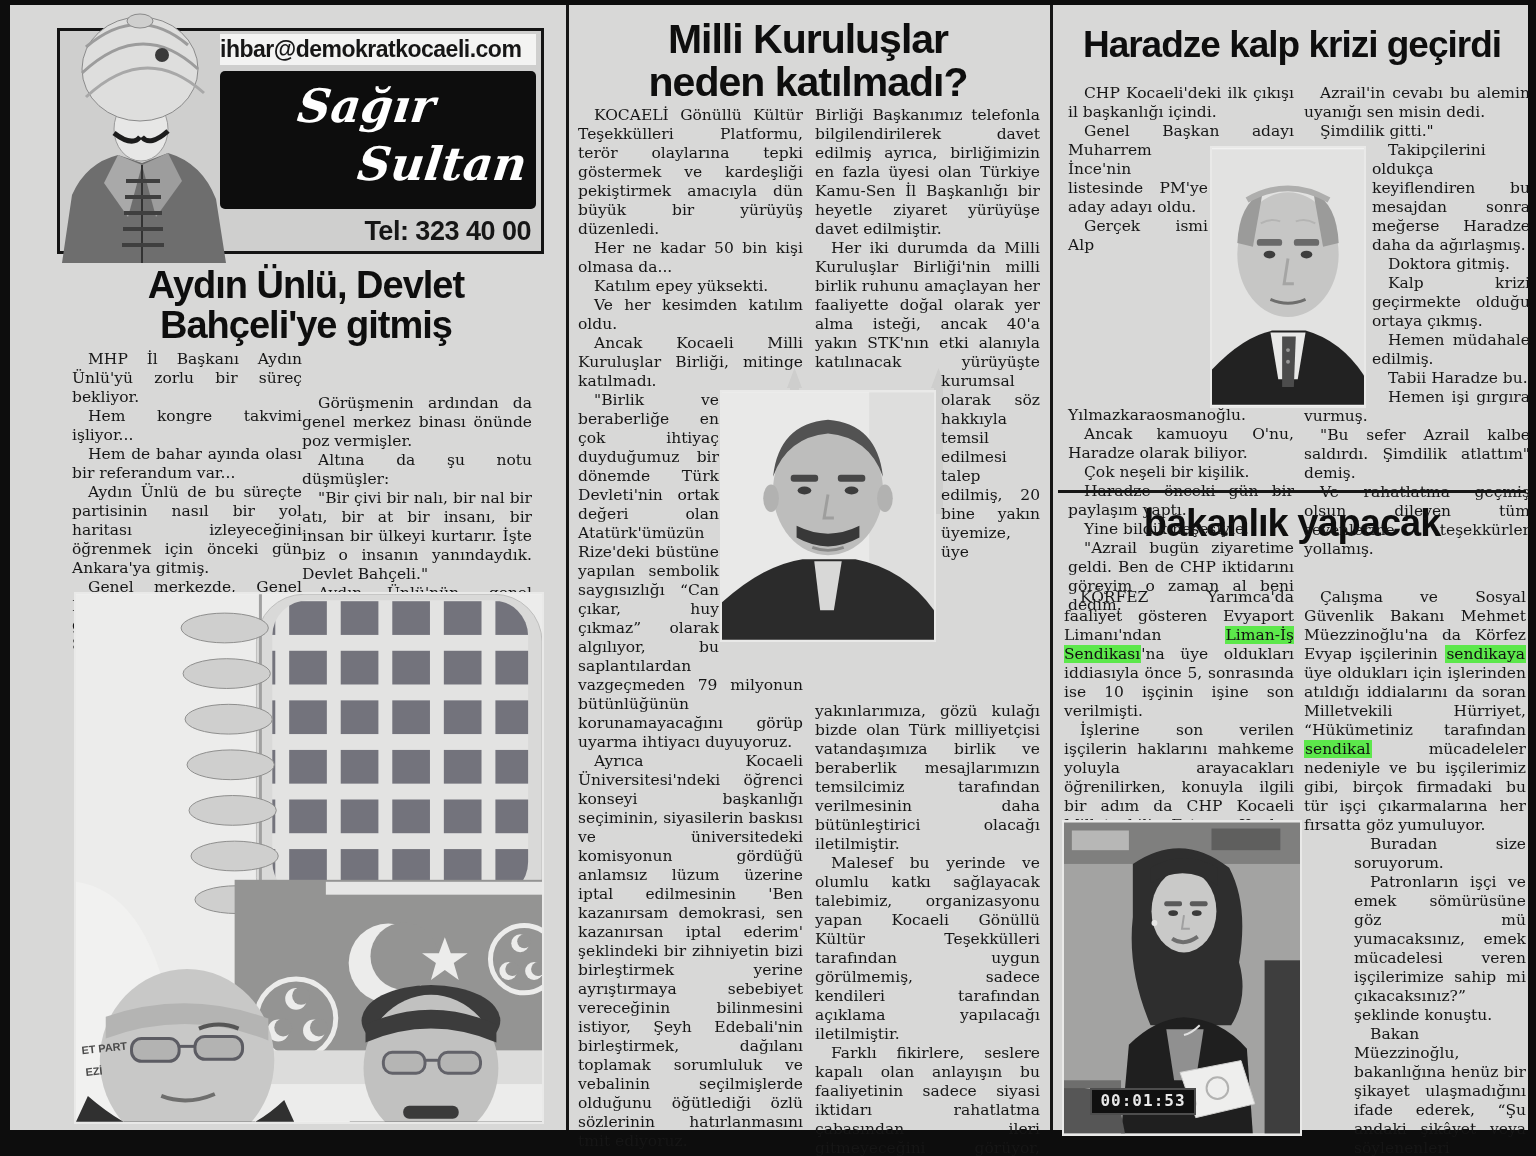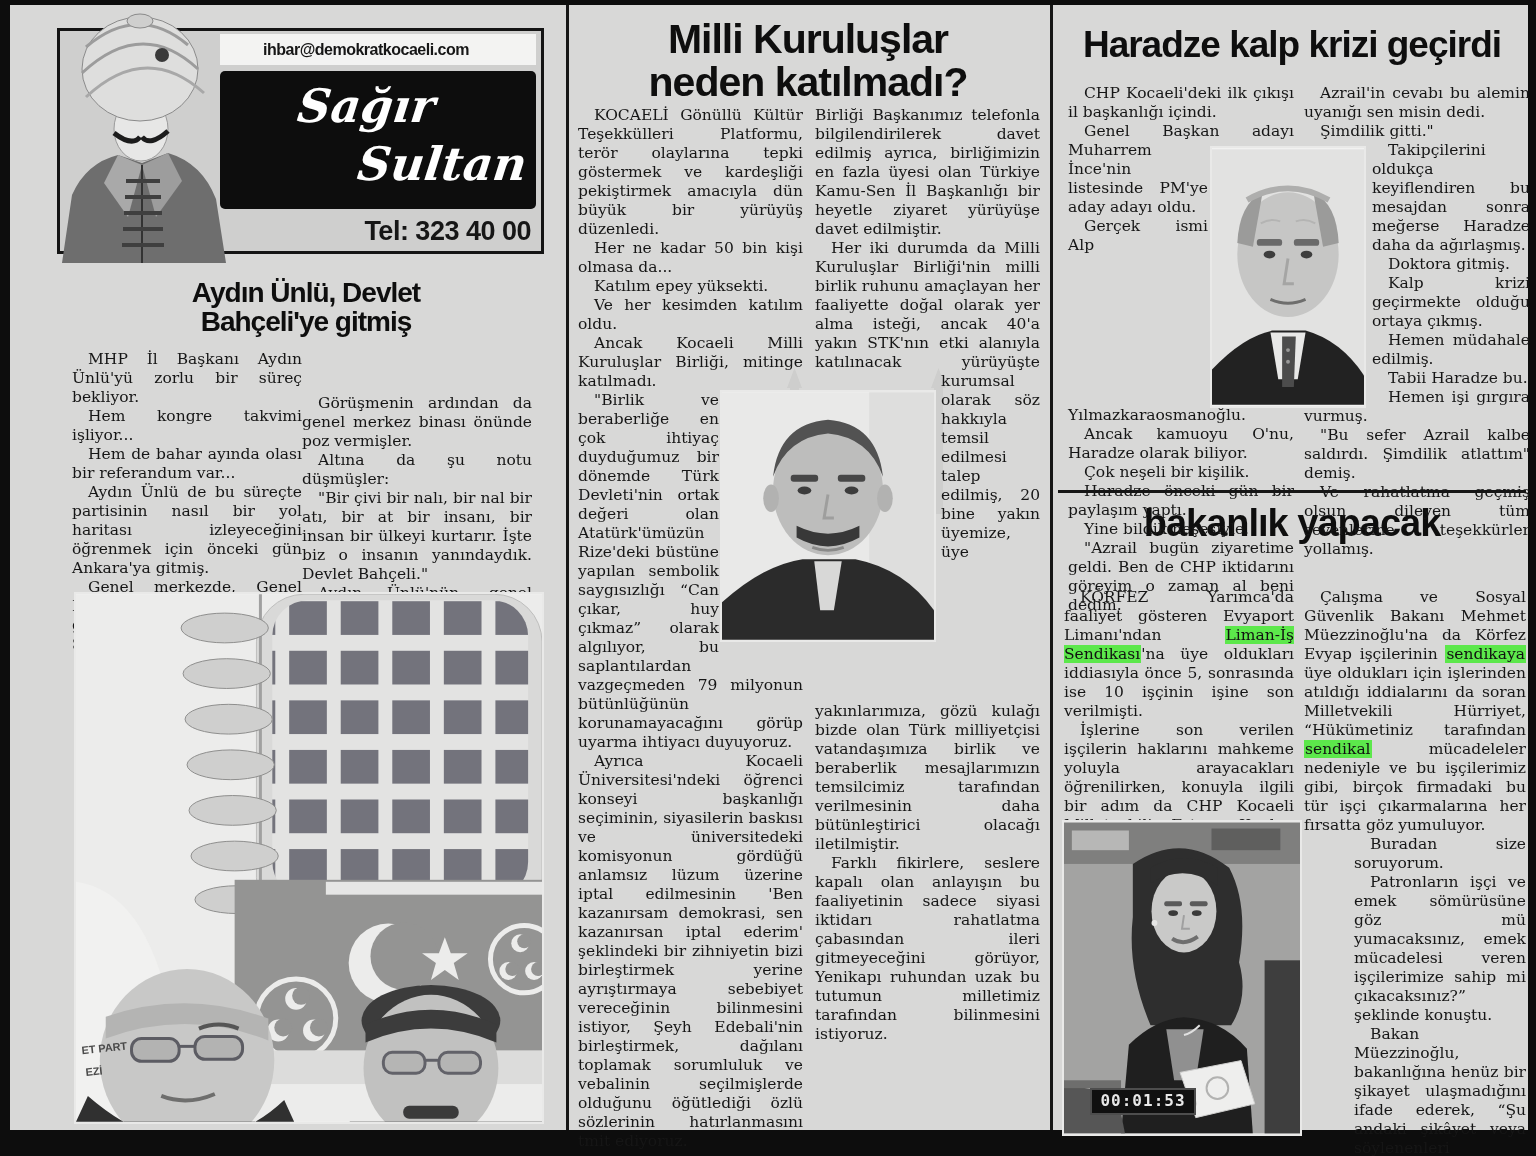--- a/index.html
+++ b/index.html
@@ -18,21 +18,21 @@
   .spr{float:right;clear:right;}
   .sl0{float:left;width:0;}
   .spl{float:left;clear:left;}
   mark{background:#5ce84b;color:#111;padding:0 1px;}
   .photo{position:absolute;z-index:2;background:#f2f2f1;border:2px solid #e9e9e8;box-sizing:border-box;}
   .photo svg{display:block;width:100%;height:100%;}
   
   #masthead{position:absolute;left:57px;top:28px;width:487px;height:226px;border:3px solid #141414;
             background:#cfcfce;box-sizing:border-box;}
   #mh-email{position:absolute;left:160px;top:3px;right:5px;height:31px;background:#f3f3f2;
-            font-family:"Liberation Sans",sans-serif;font-weight:700;font-size:16px;line-height:31px;
+            font-family:"Liberation Sans",sans-serif;font-weight:700;font-size:23px;line-height:31px;
             text-align:center;padding-right:24px;letter-spacing:-0.5px;}
   #mh-panel{position:absolute;left:160px;top:40px;right:5px;bottom:42px;background:#0d0d0d;border-radius:5px;}
   .script-line{color:#ffffff;font-family:"DejaVu Serif",serif;font-style:italic;font-weight:700;
                font-size:46px;line-height:58px;transform:skewX(-7deg);}
   #mh-tel{position:absolute;right:10px;bottom:4px;font-family:"Liberation Sans",sans-serif;
           font-weight:700;font-size:27px;letter-spacing:-0.5px;}
   #sultan{position:absolute;left:-4px;top:-20px;width:172px;height:252px;overflow:visible;}
   #timer{position:absolute;left:1090px;top:1088px;width:106px;height:27px;background:#101010;
          border:2px solid #4d4d4d;box-sizing:border-box;z-index:3;color:#e8e8e8;
          font-family:"DejaVu Sans Mono",monospace;font-weight:700;font-size:16px;line-height:22px;
@@ -76,21 +76,21 @@
       <path d="M30,36 Q82,-8 132,34" stroke="#9c9c9c" fill="none" stroke-width="3"></path>
       <path d="M26,62 Q86,6 142,58" stroke="#9c9c9c" fill="none" stroke-width="3"></path>
       <path d="M30,86 Q90,30 148,82" stroke="#a8a8a8" fill="none" stroke-width="3"></path>
       <ellipse cx="84" cy="10" rx="13" ry="7" fill="#cfcfce" stroke="#8a8a8a"></ellipse>
       <circle cx="106" cy="44" r="7" fill="#3a3a3a"></circle>
       <path d="M58,122 Q76,136 84,126" stroke="#1c1c1c" stroke-width="5" fill="none"></path>
       <path d="M112,120 Q94,136 86,126" stroke="#1c1c1c" stroke-width="5" fill="none"></path>
     </svg>
   </div>
 
-  <div class="headline" style="left:68px;top:278px;width:476px;font-size:28px;">
+  <div class="headline" style="left:68px;top:266px;width:476px;font-size:38px;">
     <div>Aydın Ünlü, Devlet</div>
     <div>Bahçeli'ye gitmiş</div>
   </div>
   <div class="cols" style="left:72px;top:350px;width:472px;">
     <div class="col" style="width:230px;margin-right:0;">
       <p>MHP İl Başkanı Aydın Ünlü'yü zorlu bir süreç bekliyor.</p>
       <p>Hem kongre takvimi işliyor...</p>
       <p>Hem de bahar ayında olası bir referandum var...</p>
       <p>Aydın Ünlü de bu süreçte partisinin nasıl bir yol haritası izleyeceğini öğrenmek için önceki gün Ankara'ya gitmiş.</p>
       <p>Genel merkezde, Genel Başkan Devlet Bahçeli ile görüşmüş. Yanında da İl Sekreteri İzzet Erdem.</p>
@@ -205,20 +205,21 @@
       <p>Ancak Kocaeli Milli Kuruluşlar Birliği, mitinge katılmadı.</p>
       <p>"Birlik ve beraberliğe en çok ihtiyaç duyduğumuz bir dönemde Türk Devleti'nin ortak değeri olan Atatürk'ümüzün Rize'deki büstüne yapılan sembolik saygısızlığı “Can çıkar, huy çıkmaz” olarak algılıyor, bu saplantılardan vazgeçmeden 79 milyonun bütünlüğünün korunamayacağını görüp uyarma ihtiyacı duyuyoruz.</p>
       <p>Ayrıca Kocaeli Üniversitesi'ndeki öğrenci konseyi başkanlığı seçiminin, siyasilerin baskısı ve üniversitedeki komisyonun gördüğü anlamsız lüzum üzerine iptal edilmesinin 'Ben kazanırsam demokrasi, sen kazanırsan iptal ederim' şeklindeki bir zihniyetin bizi birleştirmek yerine ayrıştırmaya sebebiyet vereceğinin bilinmesini istiyor, Şeyh Edebali'nin birleştirmek, dağılanı toplamak sorumluluk ve vebalinin seçilmişlerde olduğunu öğütlediği özlü sözlerinin hatırlanmasını tmit ediyoruz.</p>
 
     </div>
     <div class="col" style="width:225px;">
       <div class="sl0" style="height:284px;"></div>
       <div class="spl" style="width:126px;height:312px;"></div>
       <p class="ni">Birliği Başkanımız telefonla bilgilendirilerek davet edilmiş ayrıca, birliğimizin en fazla üyesi olan Türkiye Kamu-Sen İl Başkanlığı bir heyetle ziyaret yürüyüşe davet edilmiştir.</p>
       <p>Her iki durumda da Milli Kuruluşlar Birliği'nin milli birlik ruhunu amaçlayan her faaliyette doğal olarak yer alma isteği, ancak 40'a yakın STK'nın etki alanıyla katılınacak yürüyüşte kurumsal olarak söz hakkıyla temsil edilmesi talep edilmiş, 20 bine yakın üyemize, üye yakınlarımıza, gözü kulağı bizde olan Türk milliyetçisi vatandaşımıza birlik ve beraberlik mesajlarımızın temsilcimiz tarafından verilmesinin daha bütünleştirici olacağı iletilmiştir.</p>
+      <p>Malesef bu yerinde ve olumlu katkı sağlayacak talebimiz, organizasyonu yapan Kocaeli Gönüllü Kültür Teşekkülleri tarafından uygun görülmemiş, sadece kendileri tarafından açıklama yapılacağı iletilmiştir.</p>
       <p>Farklı fikirlere, seslere kapalı olan anlayışın bu faaliyetinin sadece siyasi iktidarı rahatlatma çabasından ileri gitmeyeceğini görüyor, Yenikapı ruhundan uzak bu tutumun milletimiz tarafından bilinmesini istiyoruz.</p>
 
     </div>
   </div>
   <div class="photo" style="left:720px;top:390px;width:216px;height:252px;">
     <svg viewBox="0 0 216 252">
       <rect width="216" height="252" fill="#e9e9e8"></rect>
       <rect x="150" y="0" width="66" height="252" fill="#dededd"></rect>
       <path d="M0,252 L0,214 Q42,176 82,170 L136,170 Q186,180 216,222 L216,252 Z" fill="#2b2b2b"></path>
       <polygon points="94,172 122,172 114,222 100,222" fill="#d8d8d7"></polygon>

